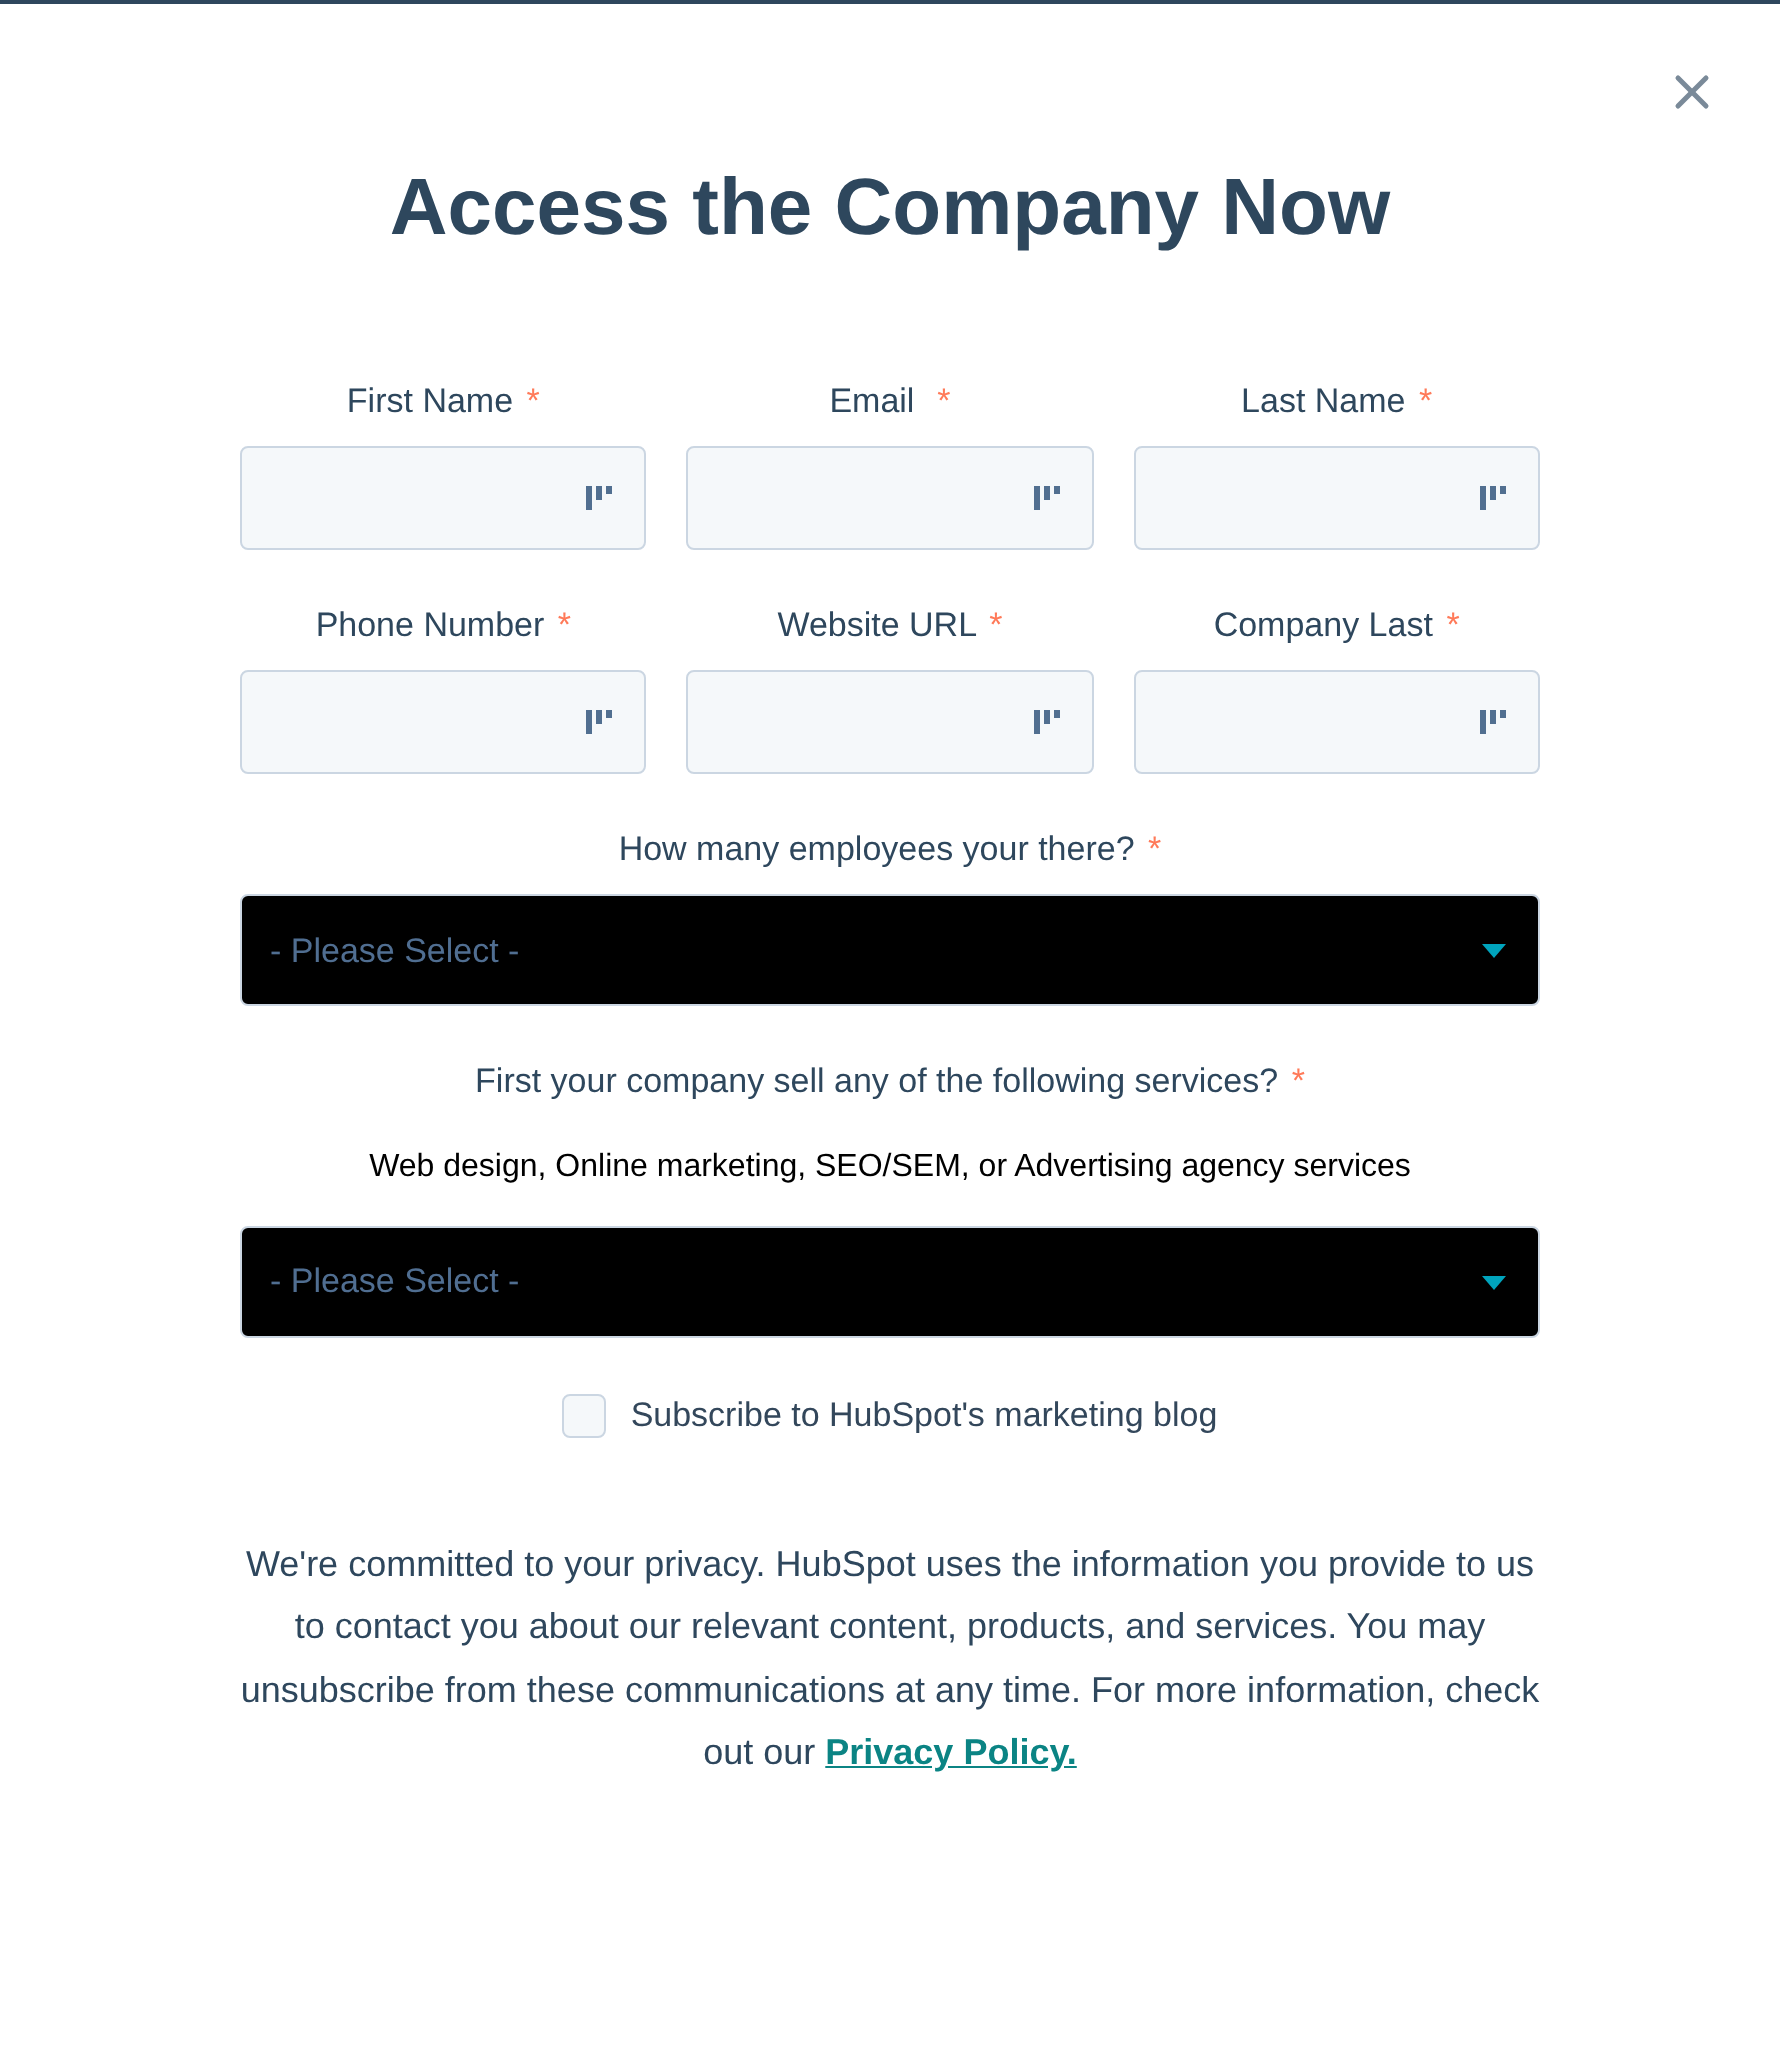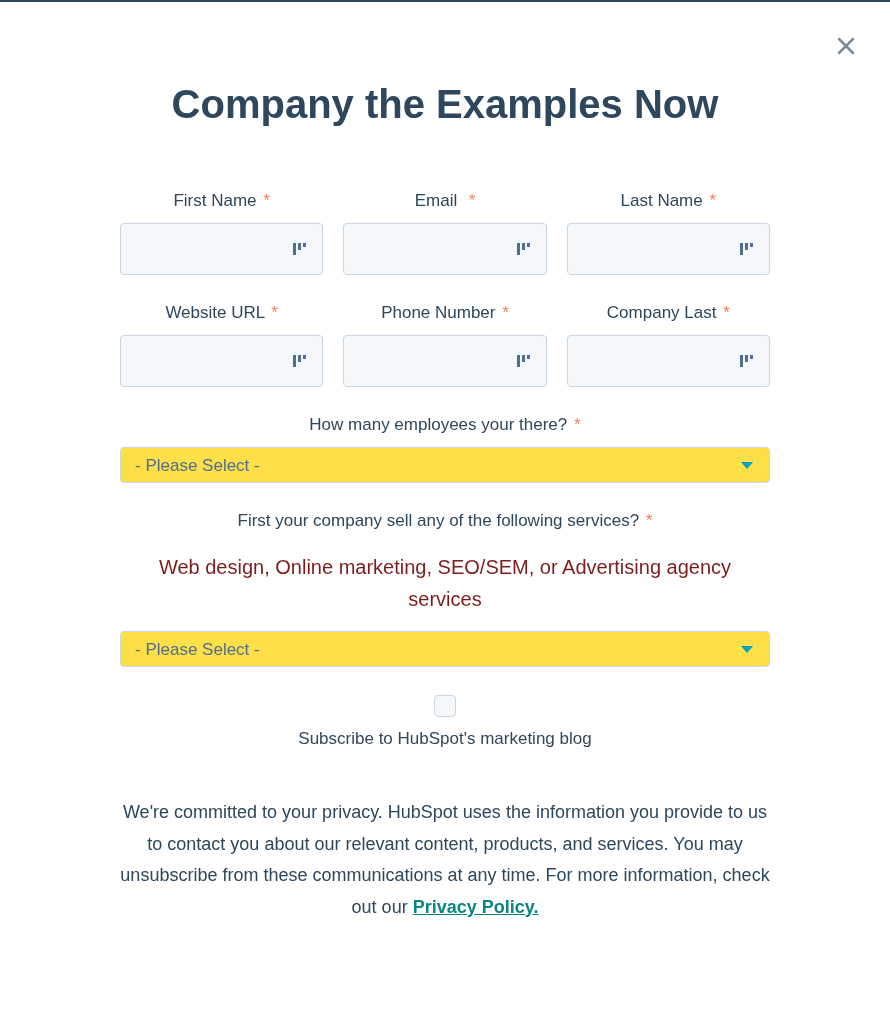--- a/index.html
+++ b/index.html
@@ -84,24 +84,24 @@
     .full-field {
       margin-bottom: 28px;
       text-align: center;
     }
     .select-wrap {
       position: relative;
       width: 100%;
     }
     .select {
       width: 100%;
-      height: 36px;
+      height: 56px;
       border: 1px solid #cbd6e2;
       border-radius: 4px;
-      background: #fde047;
+      background: #000000;
       padding: 0 44px 0 14px;
       font-size: 17px;
       color: #506e91;
       appearance: none;
       -webkit-appearance: none;
       cursor: pointer;
       text-align: left;
     }
     .caret {
       position: absolute;
@@ -110,34 +110,33 @@
       transform: translateY(-50%);
       pointer-events: none;
       color: #00a4bd;
     }
     .caret svg {
       width: 14px;
       height: 14px;
       display: block;
     }
     .sub-label {
-      font-size: 20px;
-      color: #7f1d1d;
+      font-size: 16px;
+      color: #000000;
       margin-top: 8px;
       margin-bottom: 16px;
       line-height: 1.6;
     }
     .checkbox-row {
       display: flex;
       align-items: center;
       justify-content: center;
       gap: 12px;
       margin-top: 4px;
       margin-bottom: 48px;
-      flex-direction: column;
     }
     .checkbox {
       width: 22px;
       height: 22px;
       border: 1px solid #cbd6e2;
       border-radius: 4px;
       background: #f5f8fa;
       cursor: pointer;
       flex-shrink: 0;
     }
@@ -165,21 +164,21 @@
 <div class="close-btn">
   <span>
     <svg viewBox="0 0 24 24" fill="none" stroke="currentColor" stroke-width="2.5" stroke-linecap="round">
       <line x1="5" y1="5" x2="19" y2="19"></line>
       <line x1="19" y1="5" x2="5" y2="19"></line>
     </svg>
   </span>
 </div>
 
 <div class="container">
-  <h1 class="title">Company the Examples Now</h1>
+  <h1 class="title">Access the Company Now</h1>
 
   <div class="form-row">
     <div class="form-field">
       <label class="field-label"><span>First Name</span> <span class="required">*</span></label>
       <div class="input-wrap">
         <input type="text" class="text-input" value="" style="">
         <span class="pw-icon">
           <svg viewBox="0 0 18 18" fill="currentColor">
               <rect x="2" y="3" width="3" height="12"></rect>
               <rect x="7" y="3" width="3" height="7"></rect>
@@ -211,34 +210,34 @@
               <rect x="7" y="3" width="3" height="7"></rect>
               <rect x="12" y="3" width="3" height="4"></rect>
             </svg>
         </span>
       </div>
     </div>
   </div>
 
   <div class="form-row">
     <div class="form-field">
+      <label class="field-label"><span>Phone Number</span> <span class="required">*</span></label>
+      <div class="input-wrap">
+        <input type="text" class="text-input" value="" style="">
+        <span class="pw-icon">
+          <svg viewBox="0 0 18 18" fill="currentColor">
+              <rect x="2" y="3" width="3" height="12"></rect>
+              <rect x="7" y="3" width="3" height="7"></rect>
+              <rect x="12" y="3" width="3" height="4"></rect>
+            </svg>
+        </span>
+      </div>
+    </div>
+    <div class="form-field">
       <label class="field-label"><span>Website URL</span> <span class="required">*</span></label>
-      <div class="input-wrap">
-        <input type="text" class="text-input" value="" style="">
-        <span class="pw-icon">
-          <svg viewBox="0 0 18 18" fill="currentColor">
-              <rect x="2" y="3" width="3" height="12"></rect>
-              <rect x="7" y="3" width="3" height="7"></rect>
-              <rect x="12" y="3" width="3" height="4"></rect>
-            </svg>
-        </span>
-      </div>
-    </div>
-    <div class="form-field">
-      <label class="field-label"><span>Phone Number</span> <span class="required">*</span></label>
       <div class="input-wrap">
         <input type="text" class="text-input" value="" style="">
         <span class="pw-icon">
           <svg viewBox="0 0 18 18" fill="currentColor">
               <rect x="2" y="3" width="3" height="12"></rect>
               <rect x="7" y="3" width="3" height="7"></rect>
               <rect x="12" y="3" width="3" height="4"></rect>
             </svg>
         </span>
       </div>

